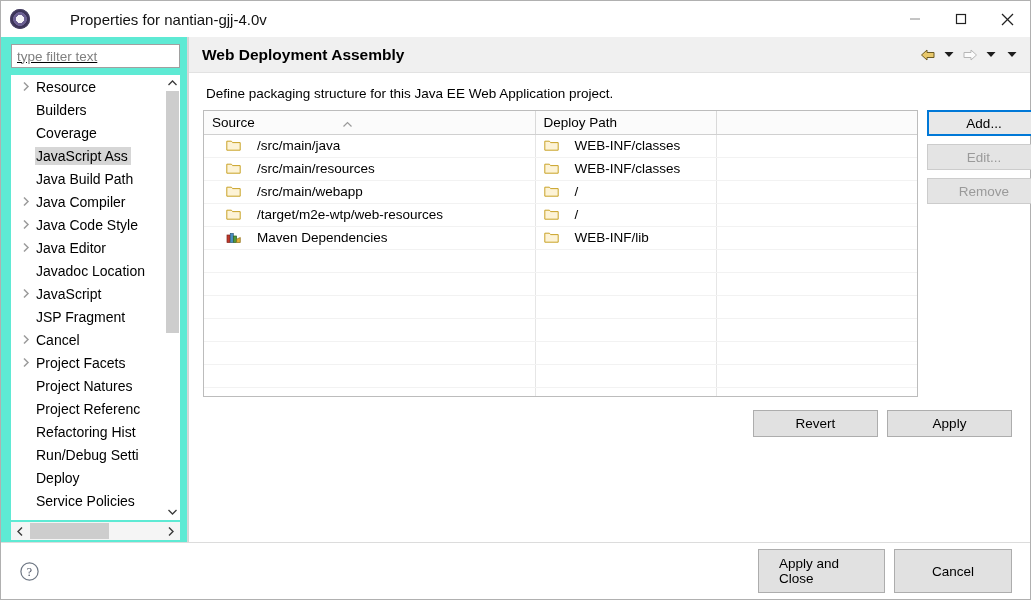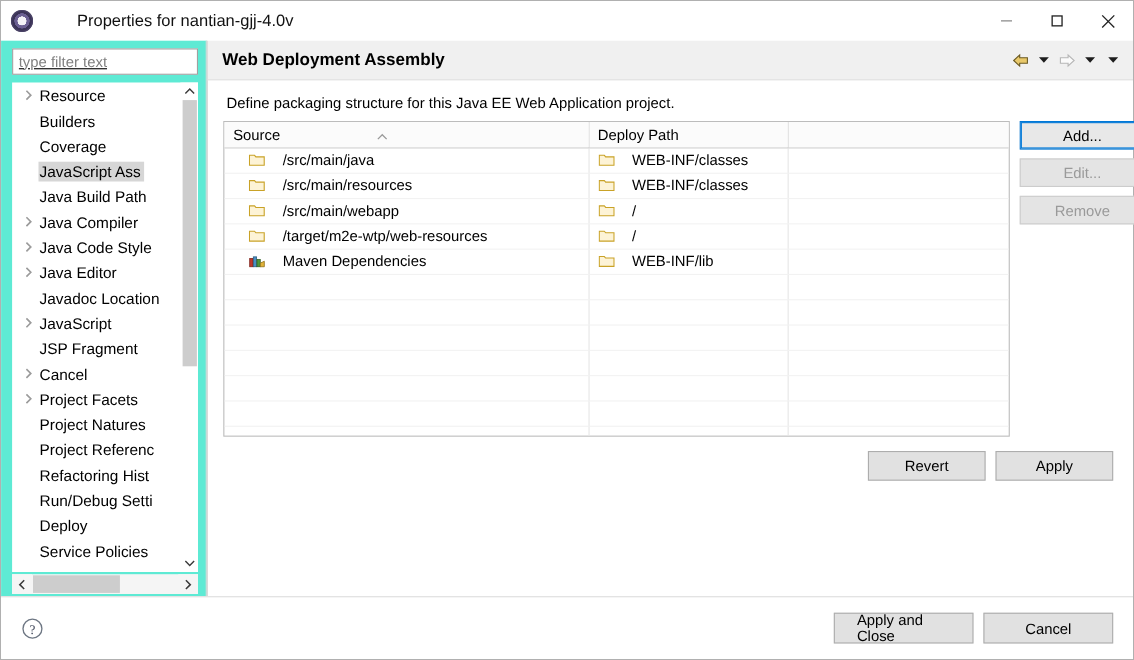--- a/index.html
+++ b/index.html
@@ -353,21 +353,21 @@
     border-color: #cccccc;
   }
 
   .apply-row {
     margin-top: 13px;
     display: flex;
     justify-content: flex-end;
     gap: 9px;
     padding-right: 0;
   }
-  .apply-row .btn { width: 107px; height: 27px; }
+  .apply-row .btn { width: 125px; height: 27px; }
 
   .footer {
     flex: 0 0 56px;
     height: 56px;
     border-top: 1px solid #dcdcdc;
     display: flex;
     align-items: center;
     position: relative;
     background: #ffffff;
   }
@@ -376,21 +376,21 @@
     width: 22px; height: 22px;
     display: flex; align-items: center; justify-content: center;
     cursor: default;
   }
   .footer-buttons {
     position: absolute;
     right: 18px;
     display: flex;
     gap: 9px;
   }
-  .footer-buttons .btn { height: 28px; padding: 0 20px; min-width: 60px; }
+  .footer-buttons .btn { height: 44px; padding: 0 20px; min-width: 60px; }
   .footer-buttons .btn.wide { width: 127px; }
   .footer-buttons .btn.narrow { width: 118px; }
 </style>
 </head>
 <body>
 
 <div class="dialog">
 
   <div class="titlebar">
     <div class="app-icon"></div>

